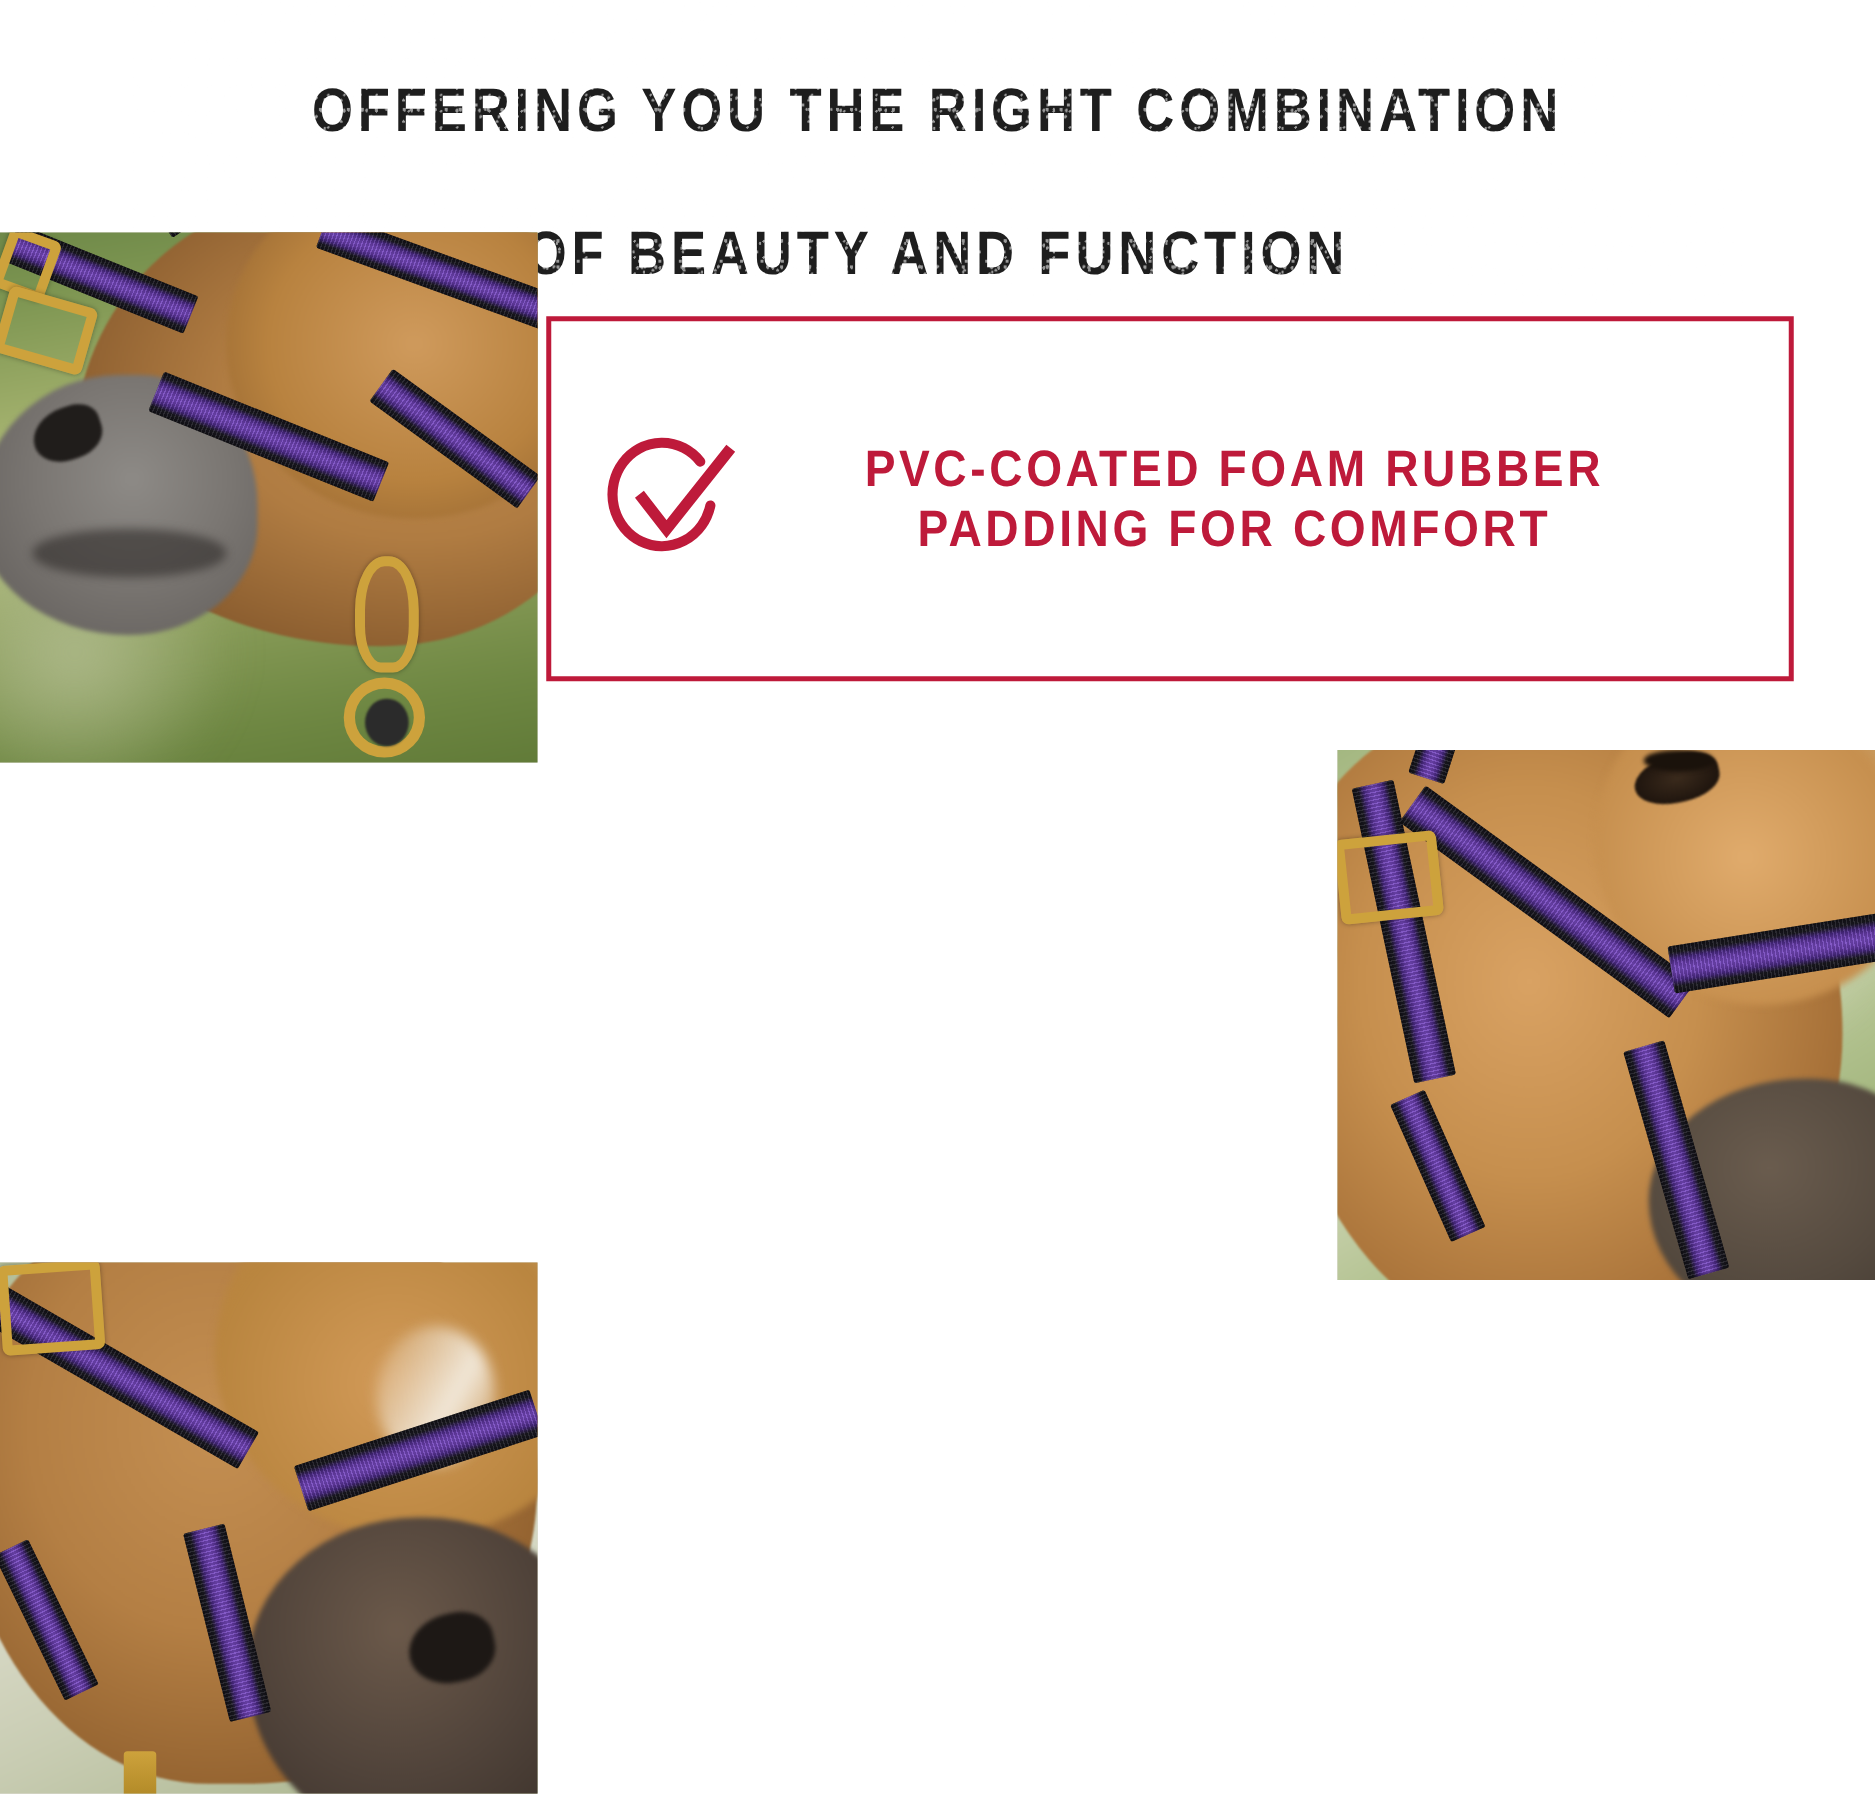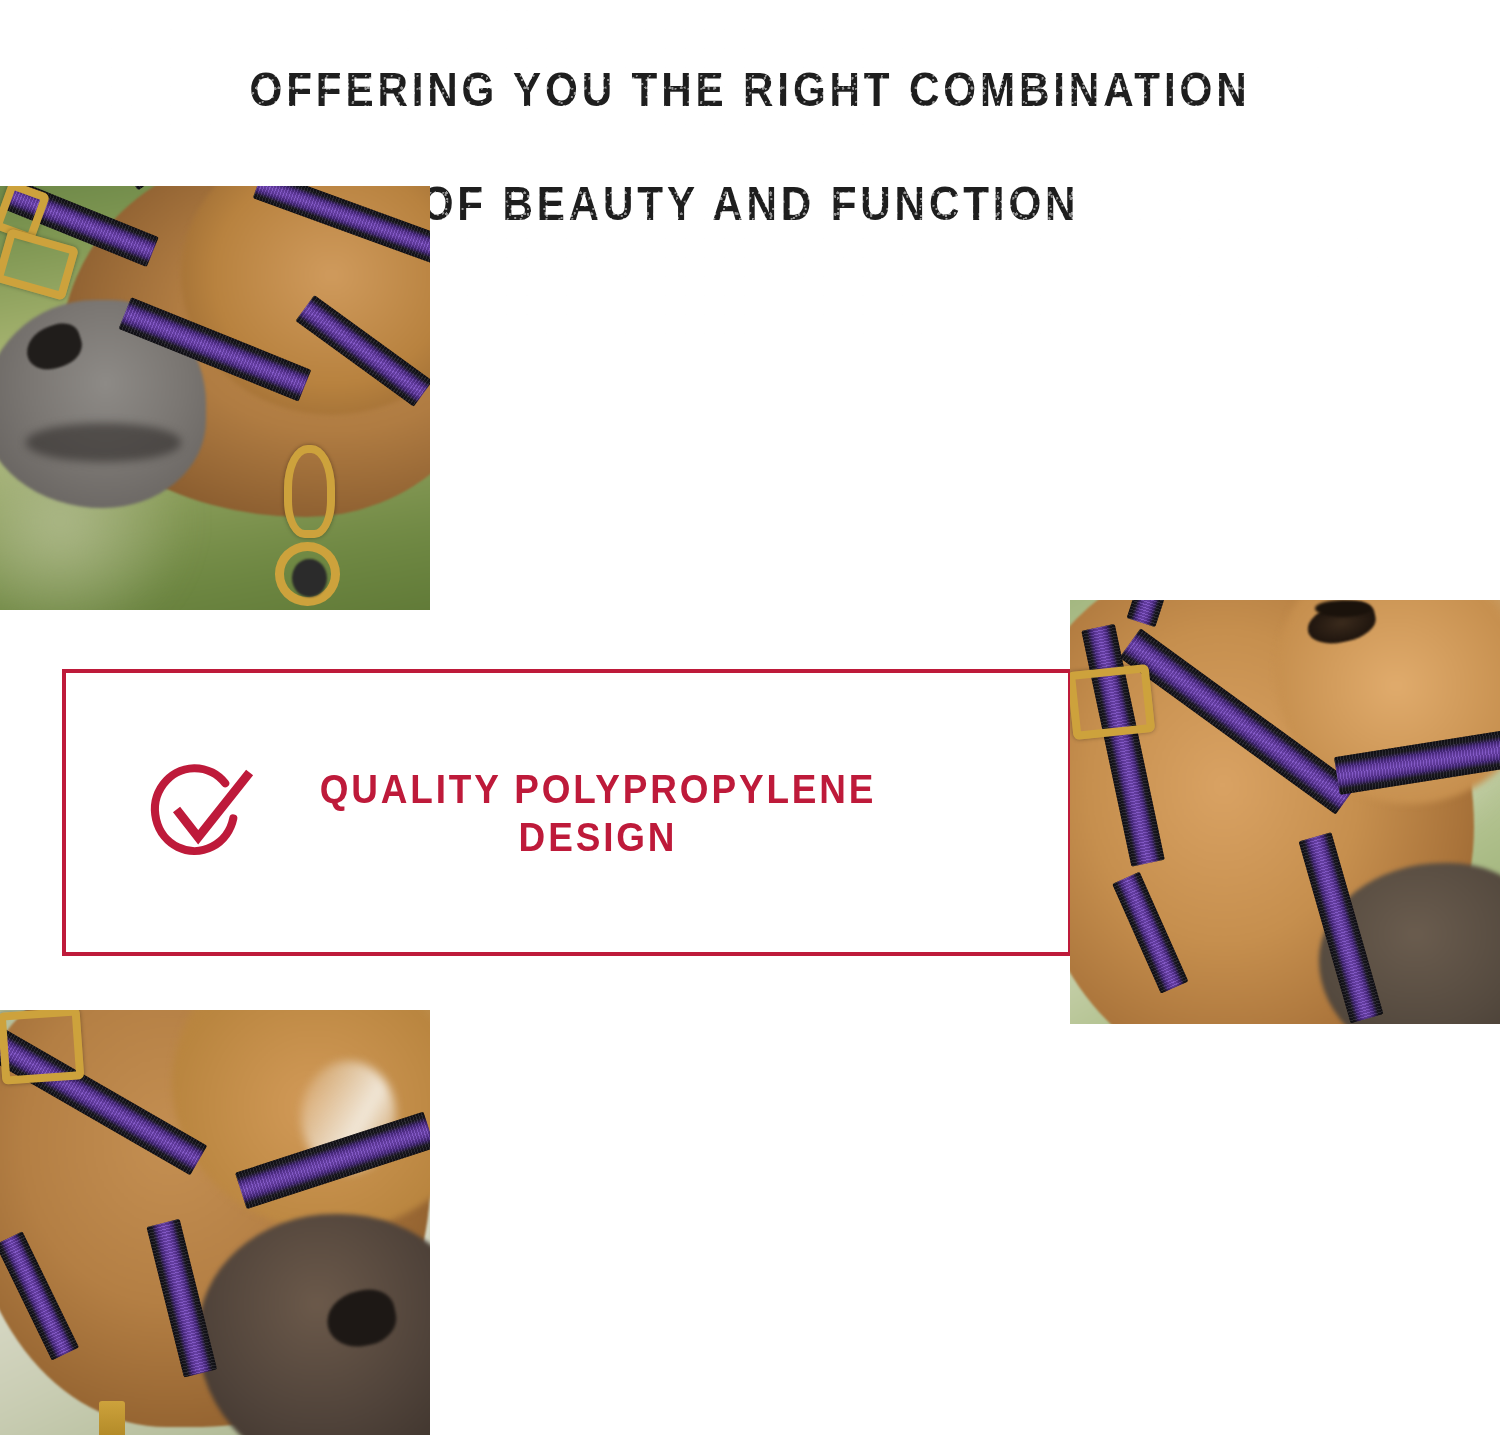--- a/index.html
+++ b/index.html
@@ -139,31 +139,31 @@
 <body>
 
 <div id="stage">
 
   <div class="headline">
     <span class="hl-line">OFFERING YOU THE RIGHT COMBINATION</span>
     <span class="hl-line">OF BEAUTY AND FUNCTION</span>
     <span class="speckle-dark"></span>
   </div>
 
-
-  <div class="feature-box layer-box" style="left:62px; top:669px; width:1010px; height:287px;">
-    <div class="check-wrap" style="margin-left:80px;">
+  <div class="feature-box layer-box" style="left:437px; top:253px; width:998px; height:292px;">
+    <div class="check-wrap" style="margin-left:40px;">
       <svg viewBox="0 0 120 120" width="108" height="108" aria-hidden="true">
         <path d="M88 27 A44 46 0 1 0 97 66" fill="none" stroke="#be1a3a" stroke-width="9" stroke-linecap="round"></path>
         <path d="M37 60 L58 87 L112 19" fill="none" stroke="#be1a3a" stroke-width="10" stroke-linecap="square" stroke-linejoin="miter"></path>
       </svg>
     </div>
-    <div class="feature-text" style="padding-right:150px; padding-left:10px;">QUALITY POLYPROPYLENE
-DESIGN</div>
-  </div>
+    <div class="feature-text" style="padding-right:60px; padding-left:10px;">PVC-COATED FOAM RUBBER
+PADDING FOR COMFORT</div>
+  </div>
+
 
 
   <div class="photo layer-photo" style="left:0px; top:186px; width:430px; height:424px;">
 
     <div class="sky" style="background:
         linear-gradient(170deg,#5e7a3f 0%,#7b9450 18%,#9fae6a 34%,#b9c288 48%,#8d9f5c 62%,#6f8843 78%,#56702f 100%);
         filter:blur(14px); transform:scale(1.25);"></div>
     <div style="position:absolute; left:-6%; top:60%; width:50%; height:48%;
         background:radial-gradient(ellipse at 40% 40%, rgba(175,186,140,.95), rgba(110,134,70,0) 70%);
         filter:blur(16px);"></div>

